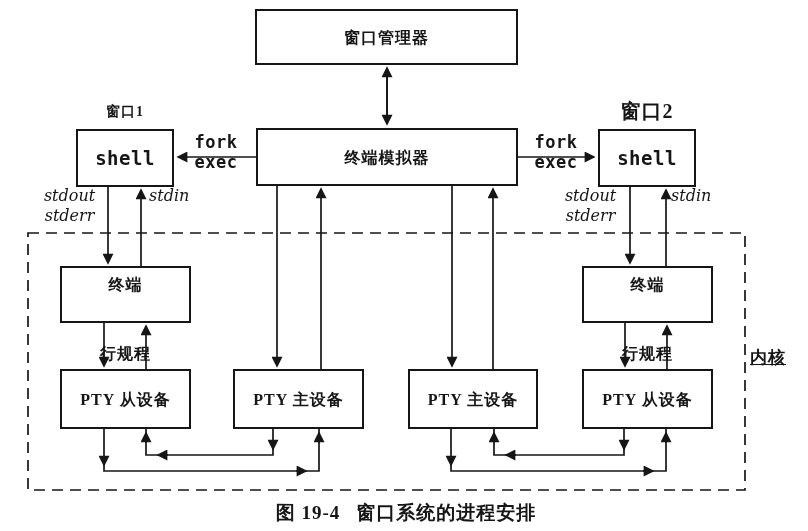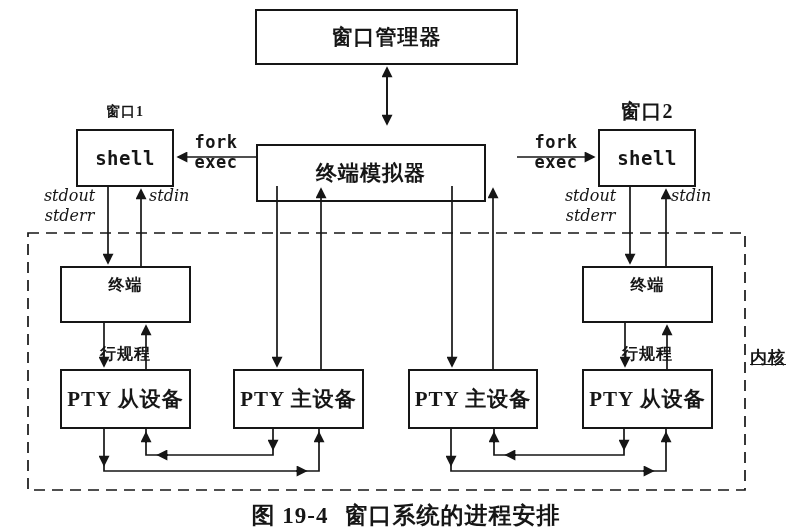--- a/index.html
+++ b/index.html
@@ -35,21 +35,21 @@
     justify-content: center;
     text-align: center;
   }
   .cjk {
     font-family: "Liberation Serif", serif;
     font-weight: bold;
     font-size: 17px;
     letter-spacing: 1px;
     line-height: 21px;
   }
-  .node .cjk { font-size: 21px; }
+  .node .cjk { font-size: 16px; }
   .node.small-cjk .cjk { font-size: 16px; margin-top: 48px; }
   .mono {
     font-family: "DejaVu Sans Mono", monospace;
     font-weight: bold;
     font-size: 17px;
     line-height: 20px;
     letter-spacing: 0.5px;
   }
   .io {
     font-family: "DejaVu Serif", serif;
@@ -60,21 +60,21 @@
   .lbl {
     position: absolute;
     z-index: 4;
     white-space: nowrap;
   }
   .center { text-align: center; }
   .right { text-align: center; }
   .caption {
     font-family: "Liberation Serif", serif;
     font-weight: bold;
-    font-size: 23px;
+    font-size: 19px;
     letter-spacing: 1px;
   }
   .caption .gap { margin-left: 16px; }
 </style>
 </head>
 <body>
 
 <div class="stage">
 
   <svg class="wires" width="808" height="531" viewBox="0 0 808 531">
@@ -166,21 +166,21 @@
         <line x1="516" y1="455" x2="506" y2="455" marker-end="url(#ah)"></line>
         <line x1="494" y1="443" x2="494" y2="433" marker-end="url(#ah)"></line>
       </g>
     </g>
   </svg>
 
   <div class="node" style="left:255px; top:9px; width:263px; height:56px;">
     <span class="cjk">窗口管理器</span>
   </div>
 
-  <div class="node" style="left:256px; top:144px; width:230px; height:58px;">
+  <div class="node" style="left:256px; top:128px; width:262px; height:58px;">
     <span class="cjk">终端模拟器</span>
   </div>
 
   <div class="node" style="left:76px; top:129px; width:98px; height:58px;">
     <span class="mono" style="font-size:19px;">shell</span>
   </div>
 
   <div class="node" style="left:598px; top:129px; width:98px; height:58px;">
     <span class="mono" style="font-size:19px;">shell</span>
   </div>

